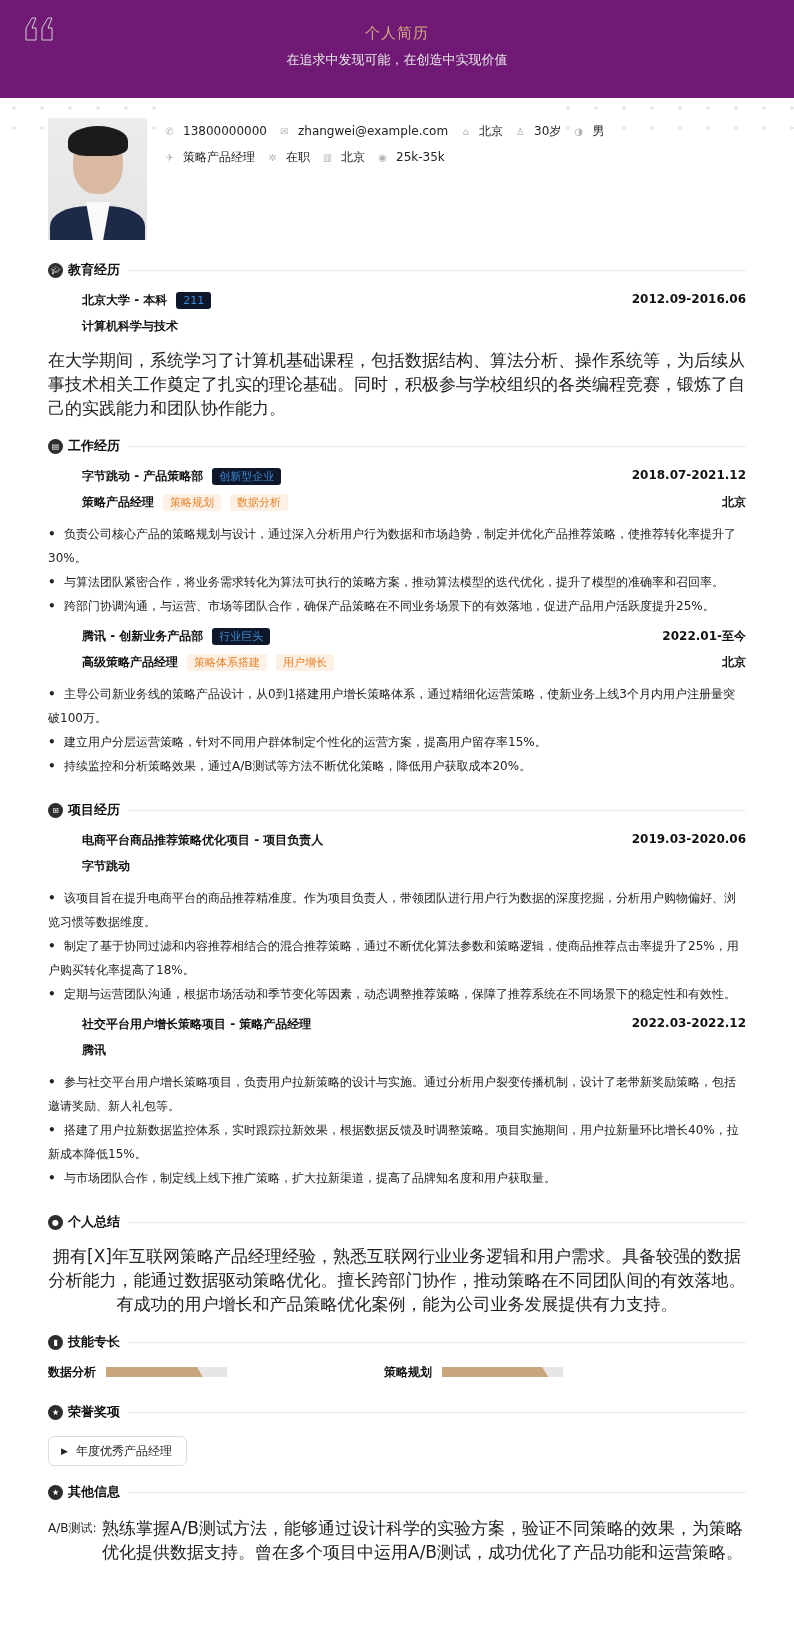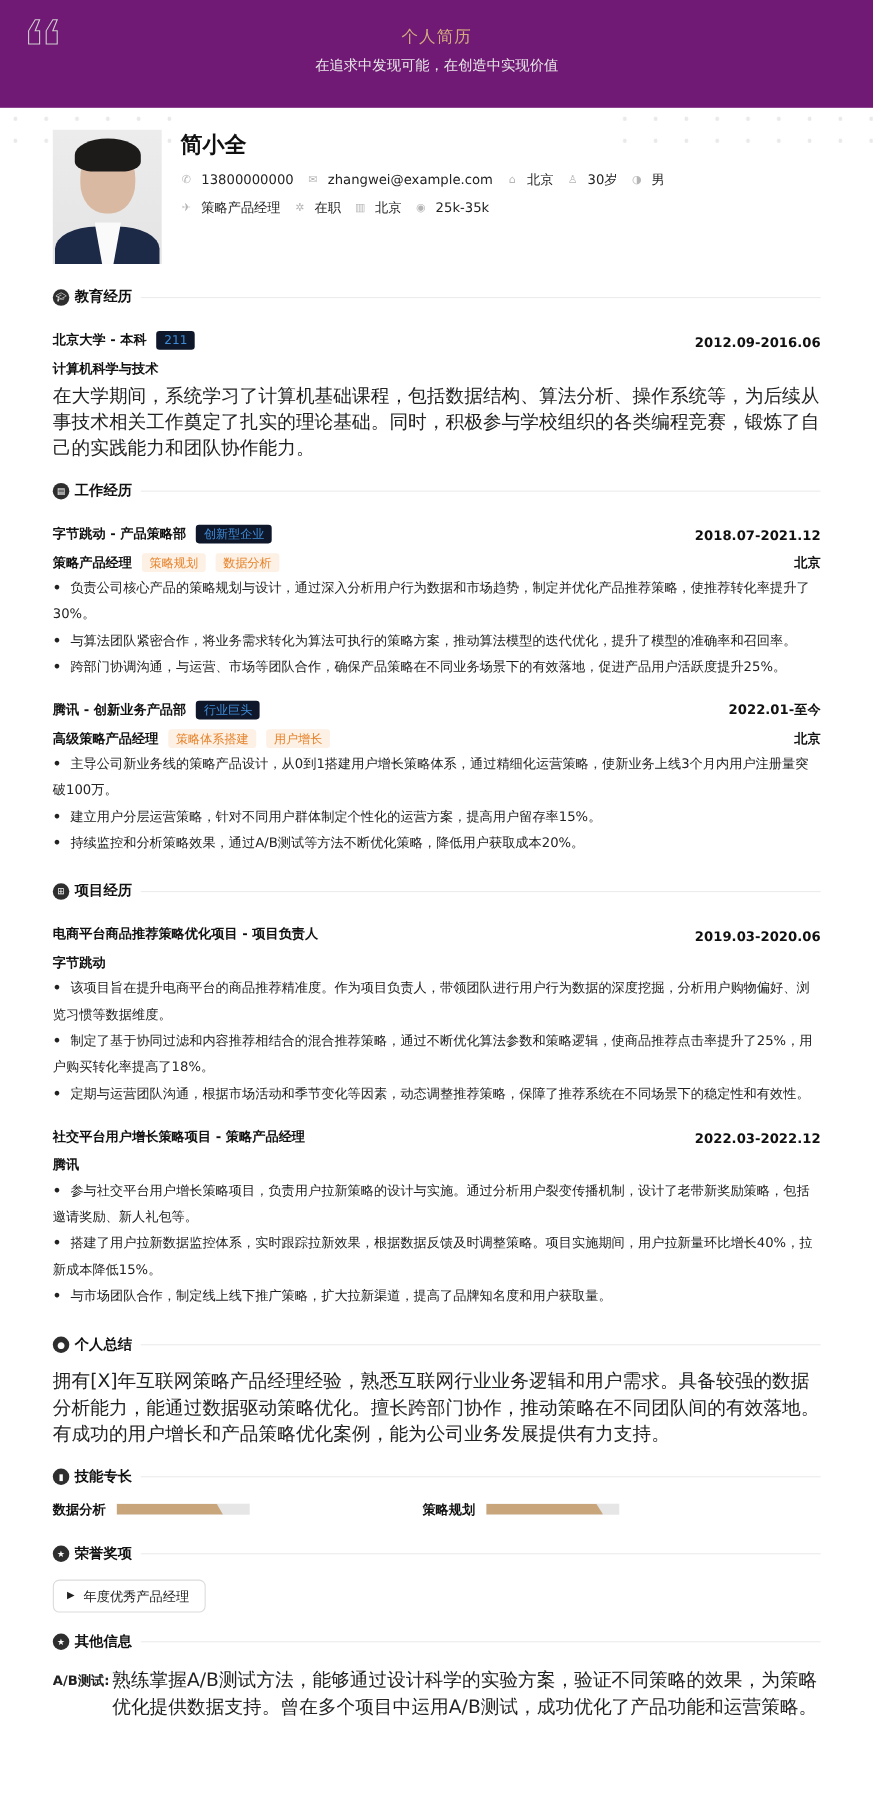--- a/index.html
+++ b/index.html
@@ -55,21 +55,21 @@
   .section-title {
     display: flex; align-items: center; margin-top: 14px; height: 24px;
   }
   .sec-icon {
     width: 15px; height: 15px; border-radius: 50%; background: #2e2e2e; color: #fff;
     font-size: 8px; line-height: 15px; text-align: center; margin-right: 5px; flex-shrink: 0;
   }
   .sec-label { font-size: 13px; font-weight: bold; color: #111; white-space: nowrap; }
   .sec-line { flex: 1; height: 1px; background: #ececec; margin-left: 8px; }
 
-  .row { display: flex; justify-content: space-between; align-items: flex-end; height: 26px; }
+  .row { display: flex; justify-content: space-between; align-items: flex-start; height: 26px; margin-left: 34px; }
   .row-left { display: flex; align-items: center; }
   .bold { font-weight: bold; font-size: 12px; color: #111; }
   .tag {
     display: inline-block; font-size: 11px; padding: 1px 7px; margin-left: 9px; border-radius: 3px; line-height: 15px;
   }
   .tag.blue { background: #0f172a; color: #3d8bd6; }
   .tag.orange { background: #fdf0e4; color: #e6822a; }
   .date { font-weight: bold; font-size: 12px; color: #111; }
   .para { font-size: 17px; line-height: 24px; color: #222; margin-top: 4px; }
   .bullets { list-style: none; margin-top: 2px; }
@@ -87,21 +87,21 @@
     clip-path: polygon(0 0, 94% 0, 100% 100%, 0 100%);
   }
 
   .award {
     display: inline-flex; align-items: center; margin-top: 12px; padding: 0 14px 0 12px;
     height: 30px; border: 1px solid #dcdcdc; border-radius: 6px; font-size: 12px; color: #222;
   }
   .award .tri { font-size: 9px; margin-right: 8px; }
 
   .other { display: flex; margin-top: 12px; }
-  .other-key { font-weight: bold; font-size: 12px; width: 54px; line-height: 24px; flex-shrink: 0; }
+  .other-key { font-weight: normal; font-size: 12px; width: 54px; line-height: 24px; flex-shrink: 0; }
   .other-val { font-size: 17px; line-height: 24px; color: #222; }
 </style>
 </head>
 <body>
 
 <div class="header">
   <svg class="quote-icon" viewBox="0 0 36 30">
     <path d="M4 26 L4 14 L10 4 L14 4 L10 14 L14 14 L14 26 Z M20 26 L20 14 L26 4 L30 4 L26 14 L30 14 L30 26 Z" fill="none" stroke="#cfcfcf" stroke-width="1"></path>
   </svg>
   <div class="header-title">个人简历</div>
@@ -111,21 +111,20 @@
 <div class="dots right"></div>
 
 <div class="profile">
   <div class="photo">
     <div class="suit"></div>
       <div class="shirt"></div>
       <div class="head"></div>
       <div class="hair"></div>
   </div>
   <div class="profile-info">
-    <div class="name">简小全</div>
     <div class="info-row">
       <div class="info-item">
           <span class="info-icon">✆</span>
           <span>13800000000</span>
         </div>
       <div class="info-item">
           <span class="info-icon">✉</span>
           <span>zhangwei@example.com</span>
         </div>
       <div class="info-item">
@@ -268,21 +267,21 @@
       <li><span class="dot">•</span><span>与市场团队合作，制定线上线下推广策略，扩大拉新渠道，提高了品牌知名度和用户获取量。</span></li>
     </ul>
   </div>
 
   
   <div class="section-title" style="margin-top:20px;">
     <span class="sec-icon">●</span>
     <span class="sec-label">个人总结</span>
     <span class="sec-line"></span>
   </div>
-  <div class="para" style="margin-top:10px;">拥有[X]年互联网策略产品经理经验，熟悉互联网行业业务逻辑和用户需求。具备较强的数据分析能力，能通过数据驱动策略优化。擅长跨部门协作，推动策略在不同团队间的有效落地。有成功的用户增长和产品策略优化案例，能为公司业务发展提供有力支持。</div>
+  <div class="para" style="margin-top:10px;text-align:center;">拥有[X]年互联网策略产品经理经验，熟悉互联网行业业务逻辑和用户需求。具备较强的数据分析能力，能通过数据驱动策略优化。擅长跨部门协作，推动策略在不同团队间的有效落地。有成功的用户增长和产品策略优化案例，能为公司业务发展提供有力支持。</div>
 
   
   <div class="section-title">
     <span class="sec-icon">▮</span>
     <span class="sec-label">技能专长</span>
     <span class="sec-line"></span>
   </div>
   <div class="skills">
     <div class="skill">
       <span class="skill-name">数据分析</span>

